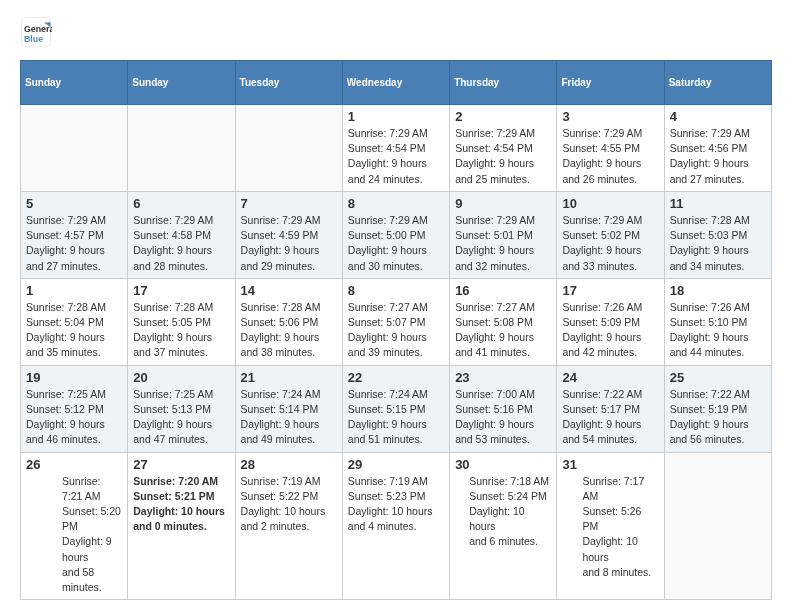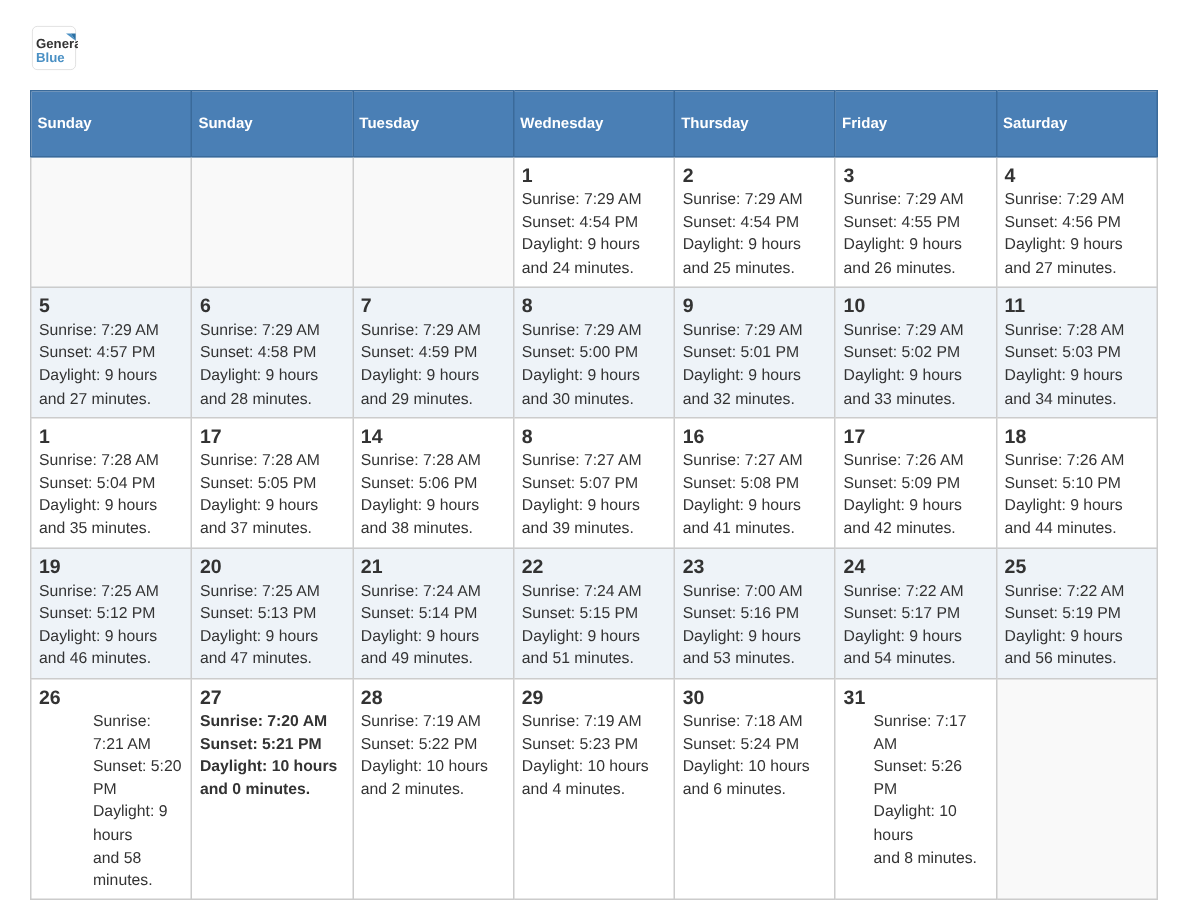--- a/index.html
+++ b/index.html
@@ -329,21 +329,21 @@
           </td>
           <td>
             <span class="day-num">29</span>
             <div class="day-info" style="white-space: pre-line;">Sunrise: 7:19 AM
 Sunset: 5:23 PM
 Daylight: 10 hours
 and 4 minutes.</div>
           </td>
           <td>
             <span class="day-num">30</span>
-            <div class="day-info" style="white-space: pre-line;">Sunrise: 7:18 AM
+            <div class="day-info" style="white-space: pre-line; margin-left: 14px;">Sunrise: 7:18 AM
 Sunset: 5:24 PM
 Daylight: 10 hours
 and 6 minutes.</div>
           </td>
           <td>
             <span class="day-num">31</span>
             <div class="day-info" style="white-space: pre-line; margin-left: 20px;">Sunrise: 7:17 AM
 Sunset: 5:26 PM
 Daylight: 10 hours
 and 8 minutes.</div>

